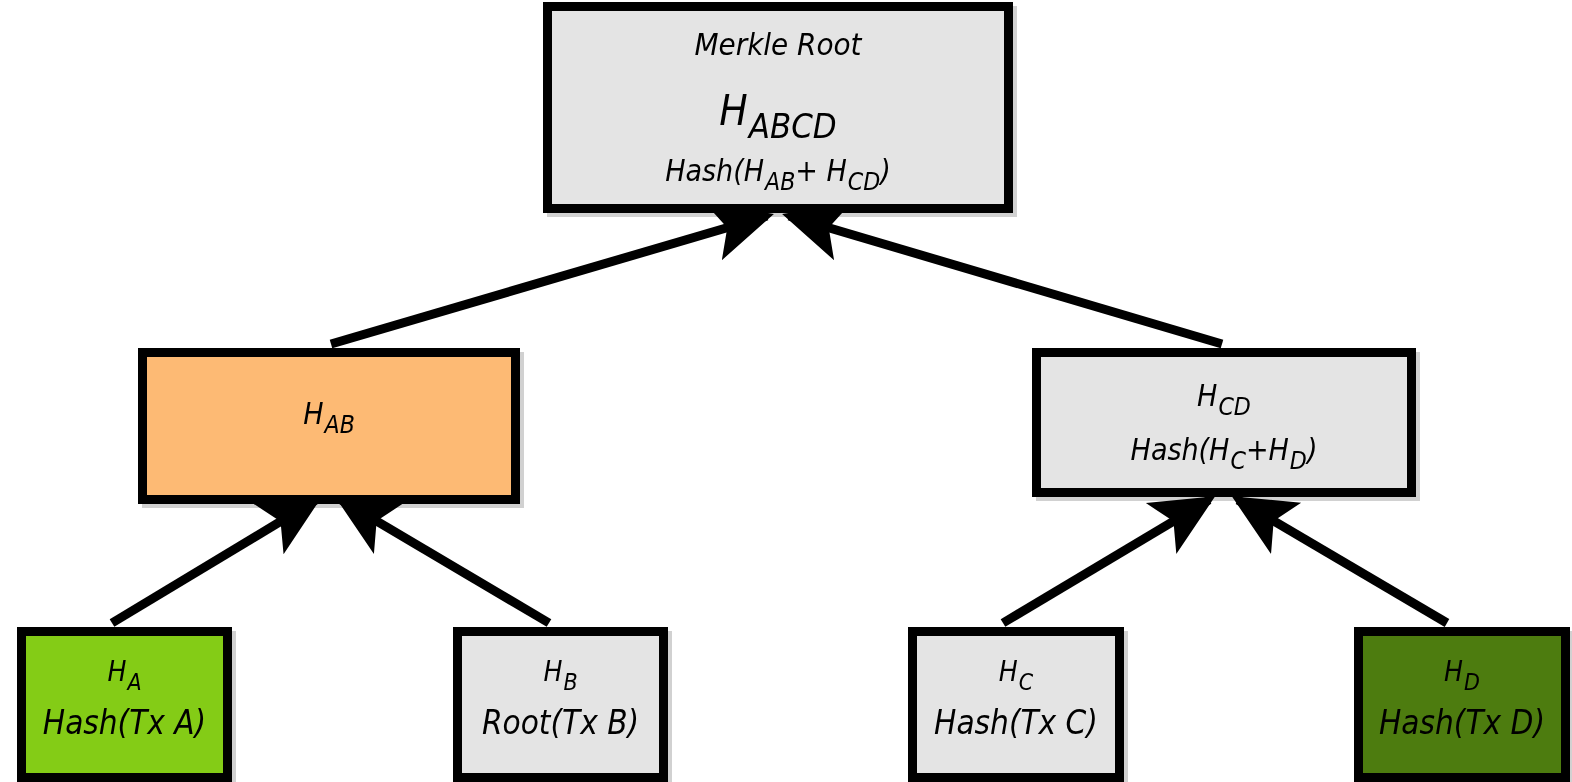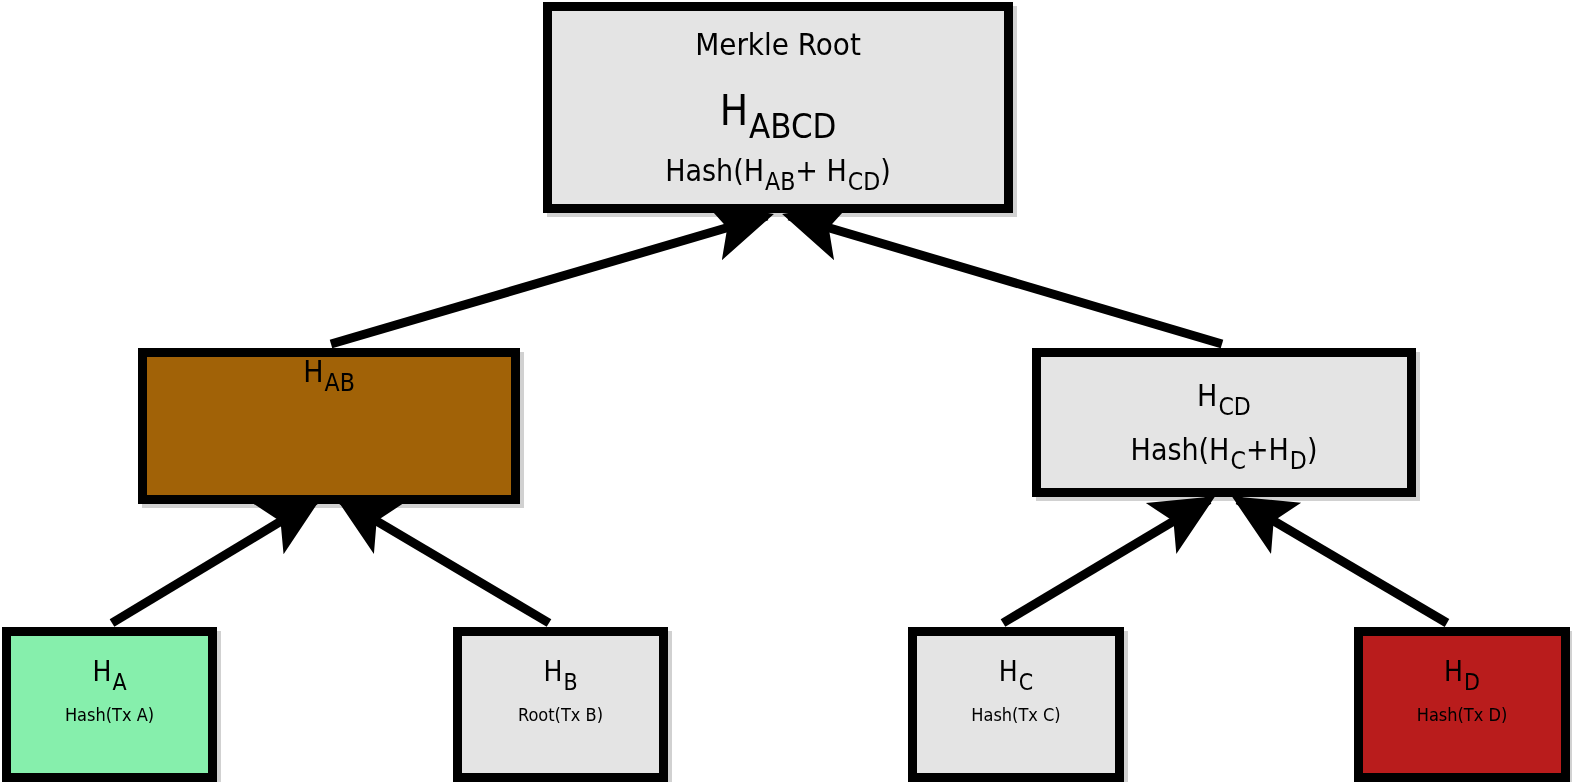--- a/index.html
+++ b/index.html
@@ -39,31 +39,32 @@
     text-align: center;
     line-height: 1.0;
   }
   .node.leaf {
     justify-content: flex-start;
     padding-top: 22px;
   }
   .node-line {
     white-space: nowrap;
     font-weight: 400;
+    font-style: italic;
   }
   
   #node-root .title-line   { font-size: 31px; margin-bottom: 30px; }
   #node-root .hash-line    { font-size: 42px; margin-bottom: 24px; }
   #node-root .formula-line { font-size: 30px; }
   
   .node.mid .hash-line    { font-size: 30px; margin-bottom: 24px; }
   .node.mid .formula-line { font-size: 30px; }
   
   .node.leaf .hash-line    { font-size: 28px; margin-bottom: 20px; }
-  .node.leaf .formula-line { font-size: 18px; }
+  .node.leaf .formula-line { font-size: 33px; }
 
   sub {
     font-size: 0.82em;
     vertical-align: -0.38em;
     line-height: 0;
     margin-left: 1px;
   }
 </style>
 </head>
 <body>
@@ -89,56 +90,56 @@
   <div class="node root" id="node-root" style="left: 543px; top: 2px; width: 470px; height: 211px; background: rgb(228, 228, 228); border-color: rgb(0, 0, 0);">
     <div class="node-line title-line">Merkle Root</div>
     <div class="node-line hash-line">
       <span>H</span><sub>ABCD</sub>
     </div>
     <div class="node-line formula-line">
       <span>Hash(H</span><sub>AB</sub><span>+ H</span><sub>CD</sub><span>)</span>
     </div>
   </div>
 
-  <div class="node mid" id="node-hab" style="left: 138px; top: 348px; width: 382px; height: 156px; background: #a16207; border-color: rgb(0, 0, 0); justify-content: space-between;">
+  <div class="node mid" id="node-hab" style="left: 138px; top: 348px; width: 382px; height: 156px; background: #fdba74; border-color: rgb(0, 0, 0);">
     <div class="node-line hash-line">
       <span>H</span><sub>AB</sub>
     </div>
   </div>
 
   <div class="node mid" id="node-hcd" style="left: 1032px; top: 348px; width: 384px; height: 149px; background: rgb(228, 228, 228); border-color: rgb(0, 0, 0);">
     <div class="node-line hash-line">
       <span>H</span><sub>CD</sub>
     </div>
     <div class="node-line formula-line">
       <span>Hash(H</span><sub>C</sub><span>+H</span><sub>D</sub><span>)</span>
     </div>
   </div>
 
-  <div class="node leaf" id="node-ha" style="left: 2px; top: 627px; width: 215px; height: 155px; background: #86efac; border-color: rgb(0, 0, 0);">
+  <div class="node leaf" id="node-ha" style="left: 17px; top: 627px; width: 215px; height: 155px; background: #84cc16; border-color: rgb(0, 0, 0);">
     <div class="node-line hash-line">
       <span>H</span><sub>A</sub>
     </div>
     <div class="node-line formula-line">Hash(Tx A)</div>
   </div>
 
   <div class="node leaf" id="node-hb" style="left: 453px; top: 627px; width: 215px; height: 155px; background: rgb(228, 228, 228); border-color: rgb(0, 0, 0);">
     <div class="node-line hash-line">
       <span>H</span><sub>B</sub>
     </div>
     <div class="node-line formula-line">Root(Tx B)</div>
   </div>
 
   <div class="node leaf" id="node-hc" style="left: 908px; top: 627px; width: 216px; height: 155px; background: rgb(228, 228, 228); border-color: rgb(0, 0, 0);">
     <div class="node-line hash-line">
       <span>H</span><sub>C</sub>
     </div>
     <div class="node-line formula-line">Hash(Tx C)</div>
   </div>
 
-  <div class="node leaf" id="node-hd" style="left: 1354px; top: 627px; width: 216px; height: 155px; background: #b91c1c; border-color: rgb(0, 0, 0);">
+  <div class="node leaf" id="node-hd" style="left: 1354px; top: 627px; width: 216px; height: 155px; background: #4d7c0f; border-color: rgb(0, 0, 0);">
     <div class="node-line hash-line">
       <span>H</span><sub>D</sub>
     </div>
     <div class="node-line formula-line">Hash(Tx D)</div>
   </div>
 
 </div>
 
 </body></html>

